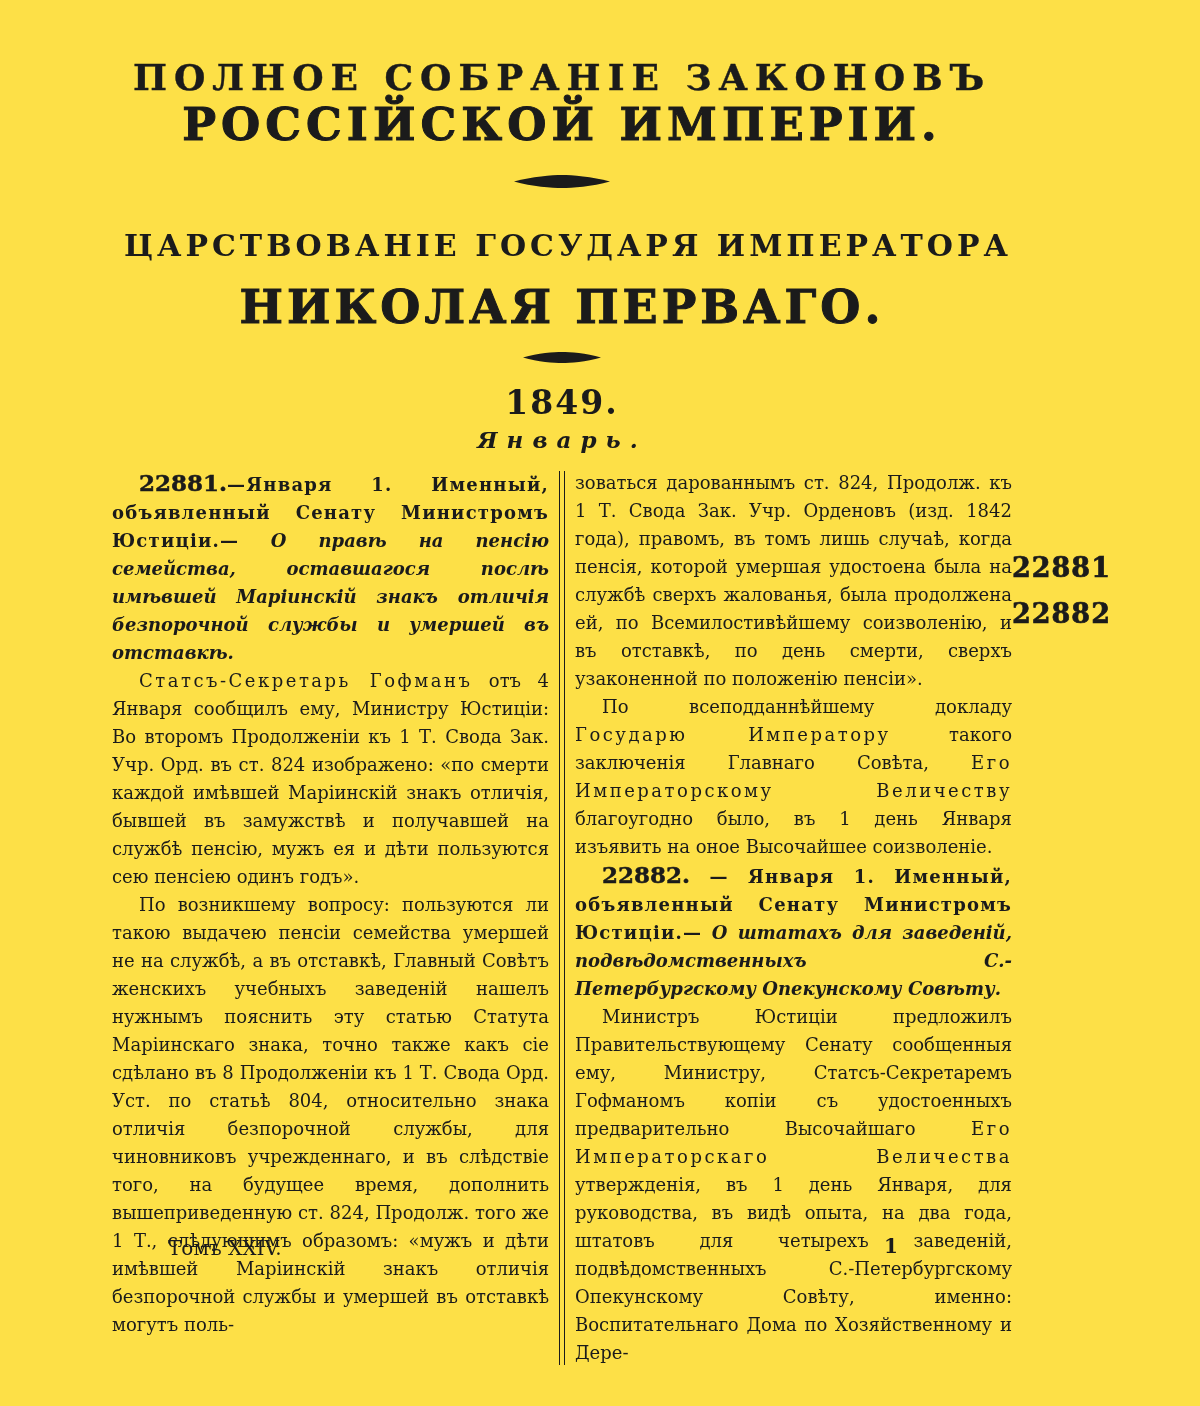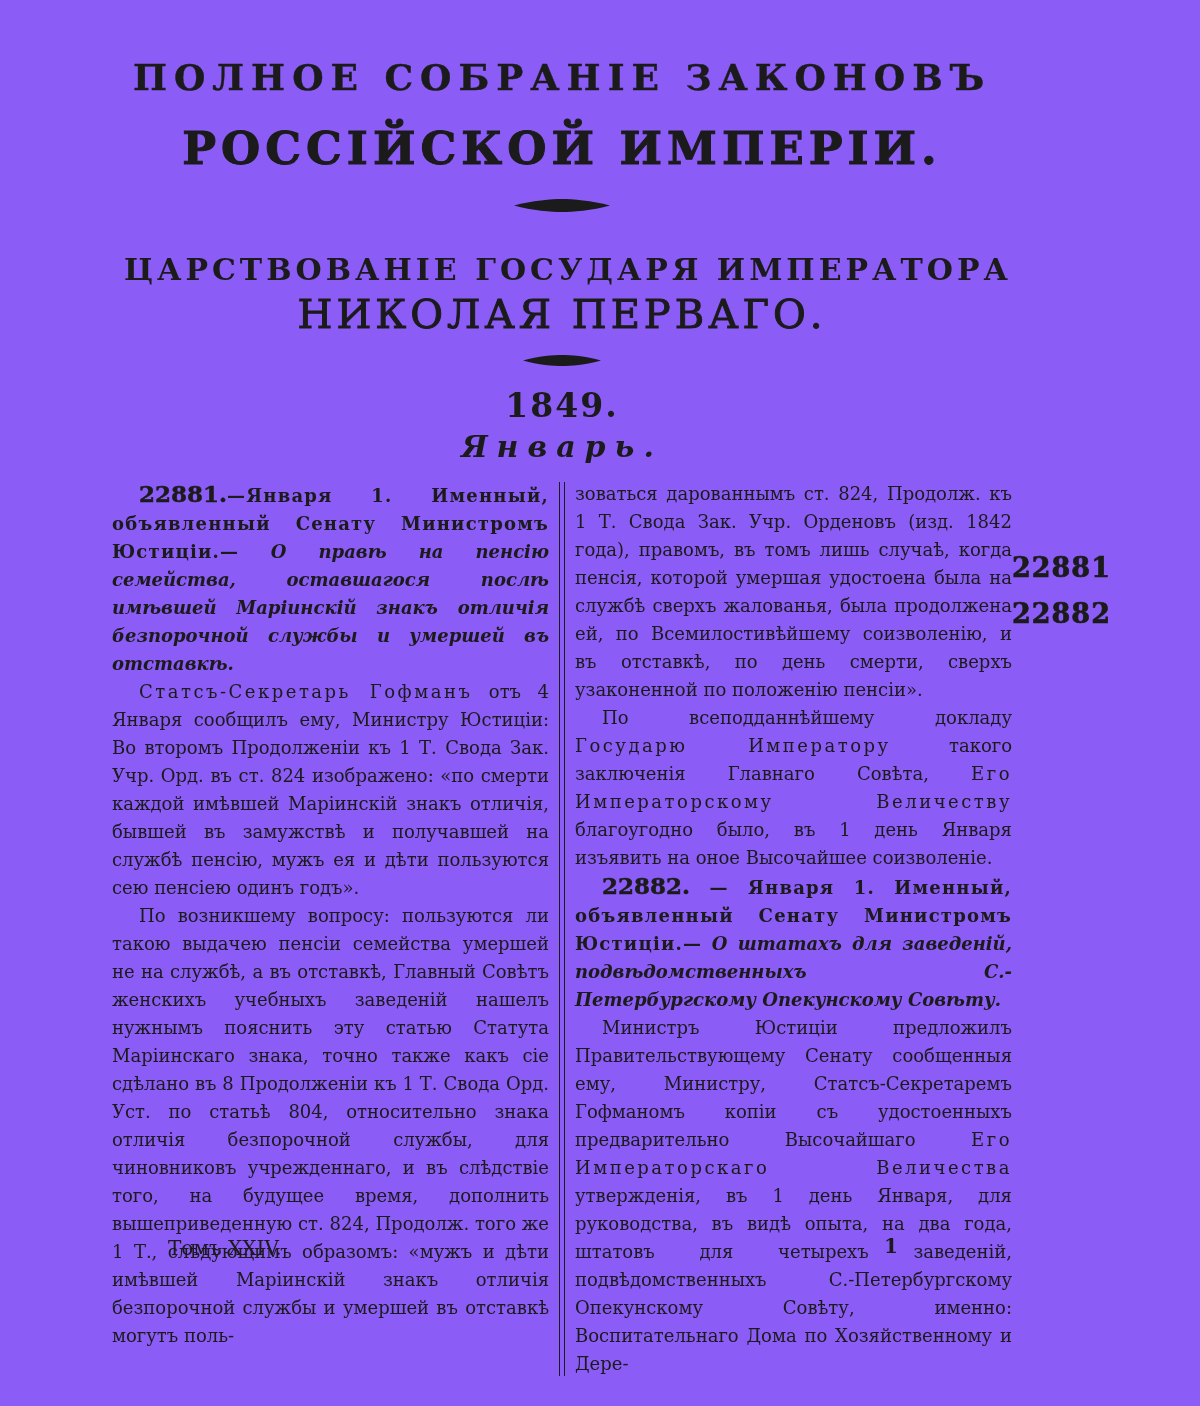--- a/index.html
+++ b/index.html
@@ -1,69 +1,68 @@
 <!DOCTYPE html>
 <html lang="ru"><head>
 <meta charset="utf-8">
 <style>
   html, body { margin: 0; padding: 0; background: #ffffff; }
   .page {
     position: relative;
     width: 1200px;
     height: 1406px;
-    background: #8b5cf6;
+    background: #fde047;
     color: #1b1b1b;
     font-family: "DejaVu Serif", "Liberation Serif", serif;
     overflow: hidden;
   }
   .content {
     position: absolute;
     left: 112px;
     top: 0;
     width: 900px;
   }
   .masthead { text-align: center; padding-top: 56px; }
   .title1 {
     font-size: 36px;
     font-weight: bold;
     letter-spacing: 7px;
     -webkit-text-stroke: 0.4px #1b1b1b;
   }
   .title2 {
-    margin-top: 24px;
     font-size: 45px;
     font-weight: bold;
     letter-spacing: 5px;
     -webkit-text-stroke: 1px #1b1b1b;
   }
   .ornament { margin-top: 24px; line-height: 0; }
   .ornament.second { margin-top: 18px; }
   .reign1 {
     margin-top: 40px;
     font-size: 30px;
     font-weight: bold;
     letter-spacing: 4px;
     text-align: right;
   }
   .reign2 {
-    margin-top: 4px;
-    font-size: 40px;
-    font-weight: normal;
+    margin-top: 17px;
+    font-size: 46px;
+    font-weight: bold;
     letter-spacing: 4px;
     -webkit-text-stroke: 1px #1b1b1b;
   }
   .year {
     margin-top: 20px;
     font-size: 33px;
     font-weight: bold;
     letter-spacing: 2px;
   }
   .month {
     margin-top: 4px;
-    font-size: 30px;
+    font-size: 23px;
     font-weight: bold;
     font-style: italic;
     letter-spacing: 9px;
   }
   .columns {
     margin-top: 16px;
     display: flex;
     align-items: stretch;
   }
   .col {

